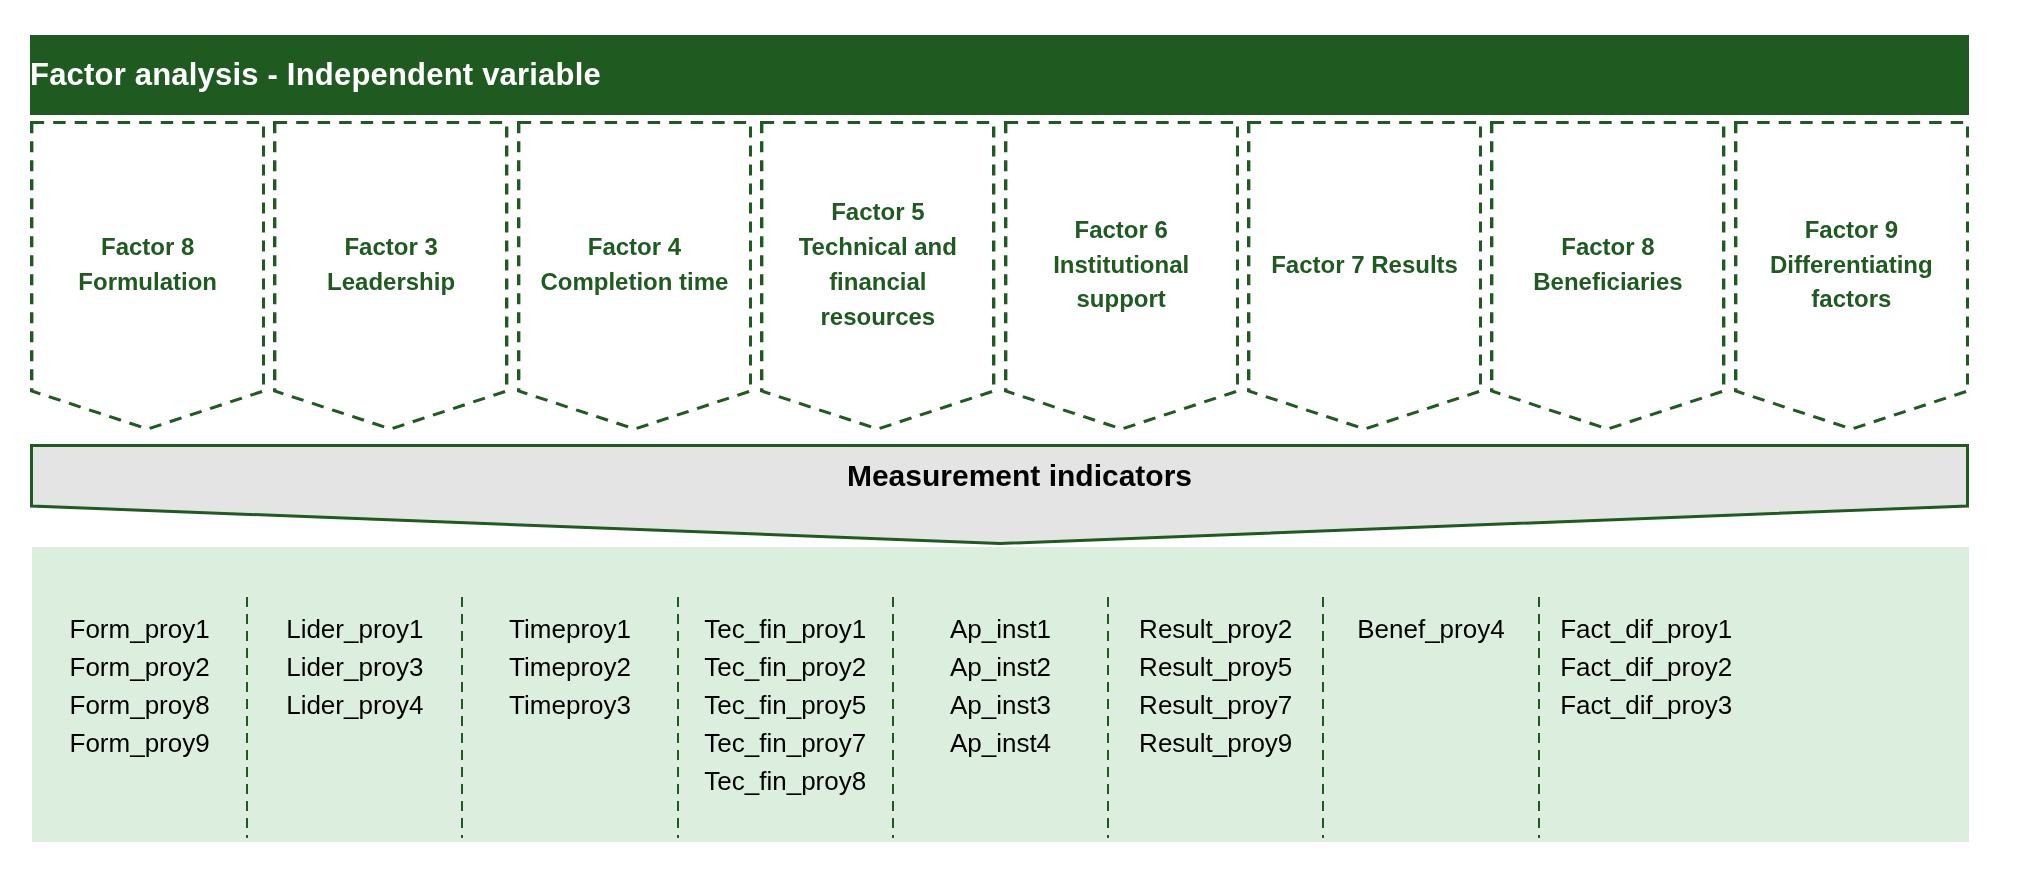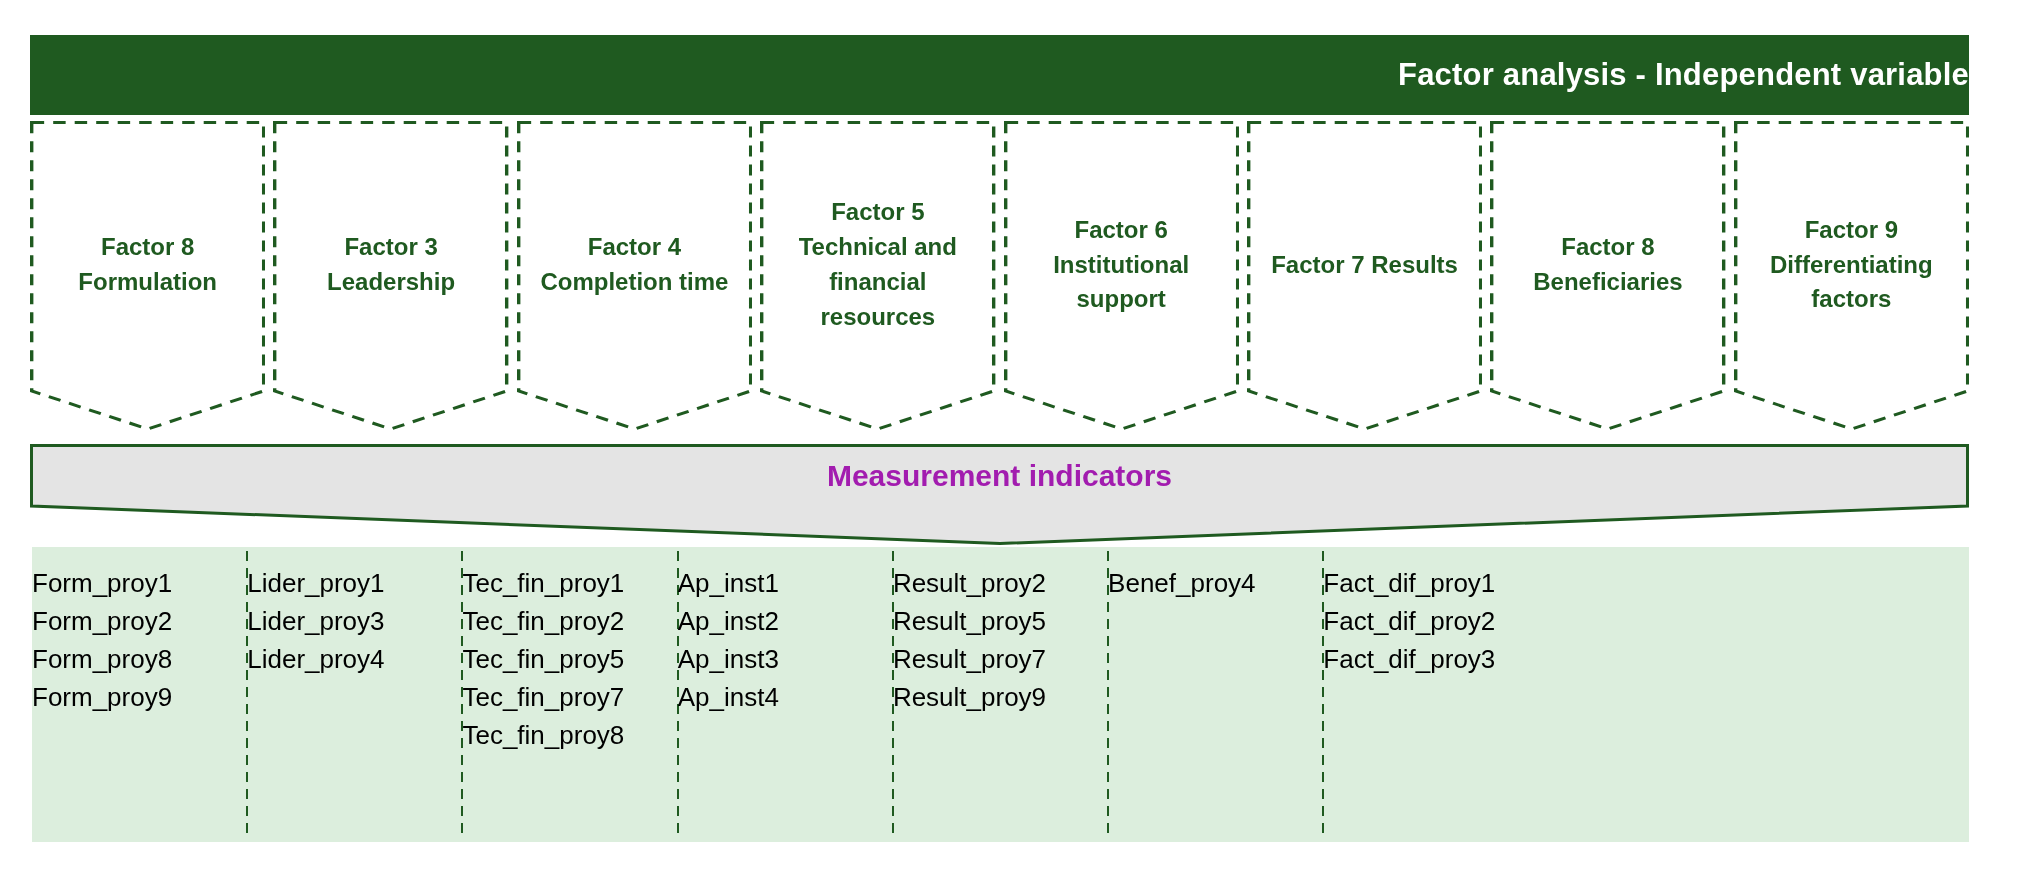--- a/index.html
+++ b/index.html
@@ -17,21 +17,21 @@
   }
 
   
   .title-bar {
     position: absolute;
     left: 30px; top: 35px;
     width: 1939px; height: 80px;
     background: #1f5a20;
     display: flex;
     align-items: center;
-    justify-content: flex-end;
+    justify-content: flex-start;
     color: #ffffff;
     font-size: 31px;
     font-weight: bold;
     letter-spacing: 0.2px;
   }
 
   
   .banner-row {
     position: absolute;
     left: 30px; top: 121px;
@@ -89,38 +89,40 @@
     stroke: #1f5a20;
     stroke-width: 3;
   }
   .measure-label {
     position: absolute;
     left: 0; top: 0;
     width: 100%; height: 64px;
     display: flex;
     align-items: center;
     justify-content: center;
-    color: #a21caf;
+    color: #000000;
     font-size: 30px;
     font-weight: bold;
+    padding-left: 20px;
   }
 
   
   .panel {
     position: absolute;
     left: 32px; top: 547px;
     width: 1937px; height: 295px;
     background: #dceedd;
     display: grid;
     grid-template-columns: repeat(9, 1fr);
   }
   .col {
     position: relative;
     padding-top: 17px;
-    text-align: left;
+    text-align: center;
+    margin-top: 46px;
   }
   .col:not(:last-child)::after {
     content: "";
     position: absolute;
     right: -1px; top: 4px; bottom: 4px;
     width: 2px;
     background-image: repeating-linear-gradient(
       to bottom,
       #1f5a20 0px, #1f5a20 10px,
       transparent 10px, transparent 17px
@@ -219,20 +221,25 @@
       <div class="cell">Form_proy9</div>
     </div>
 
 
     <div class="col">
       <div class="cell">Lider_proy1</div>
       <div class="cell">Lider_proy3</div>
       <div class="cell">Lider_proy4</div>
     </div>
 
+    <div class="col">
+      <div class="cell">Timeproy1</div>
+      <div class="cell">Timeproy2</div>
+      <div class="cell">Timeproy3</div>
+    </div>
 
     <div class="col">
       <div class="cell">Tec_fin_proy1</div>
       <div class="cell">Tec_fin_proy2</div>
       <div class="cell">Tec_fin_proy5</div>
       <div class="cell">Tec_fin_proy7</div>
       <div class="cell">Tec_fin_proy8</div>
     </div>
 
     <div class="col">

